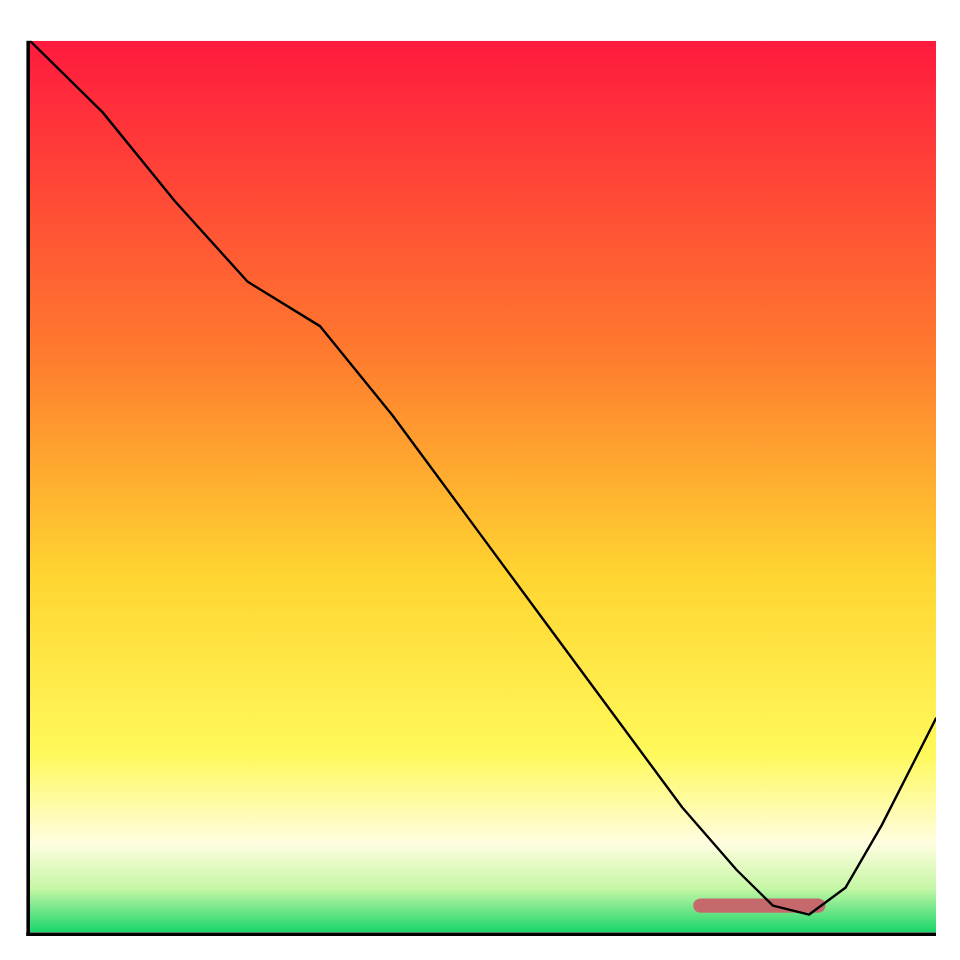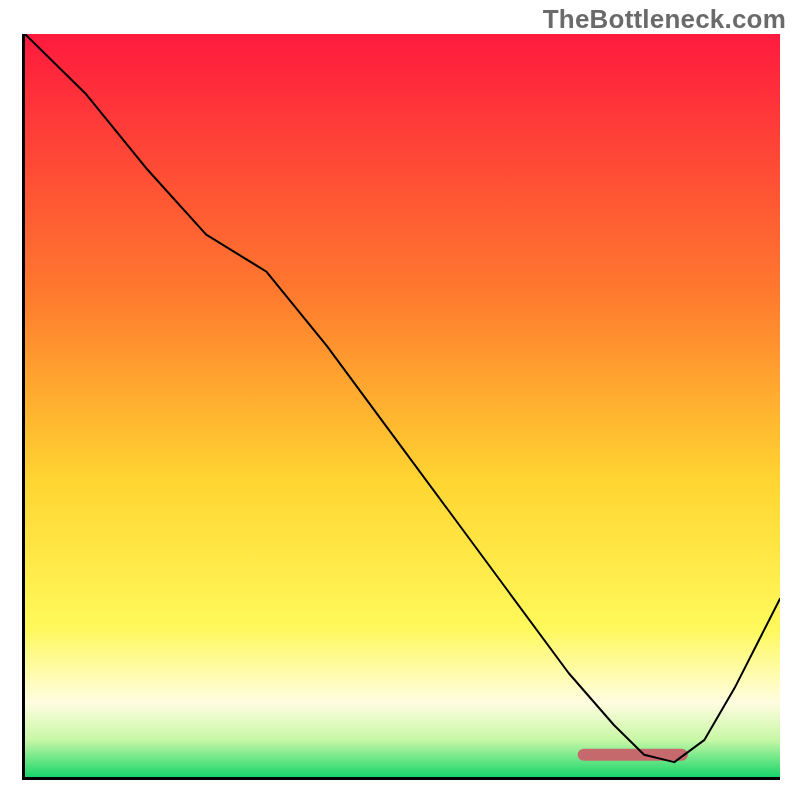--- a/index.html
+++ b/index.html
@@ -42,21 +42,20 @@
     width: 100%;
     height: 100%;
     display: block;
   }
 </style>
 </head>
 <body>
 
 <div class="page">
 
-  <div class="watermark">TheBottleneck.com</div>
 
   <div class="plot-wrap">
     <svg class="plot" viewBox="0 0 100 100" preserveAspectRatio="none">
       <defs>
         <linearGradient id="bg-grad" x1="0" y1="0" x2="0" y2="1">
         <stop offset="0%" stop-color="#ff1a3e"></stop>
             <stop offset="35%" stop-color="#ff7a2e"></stop>
             <stop offset="60%" stop-color="#ffd531"></stop>
             <stop offset="80%" stop-color="#fff95b"></stop>
             <stop offset="90%" stop-color="#fffde0"></stop>

